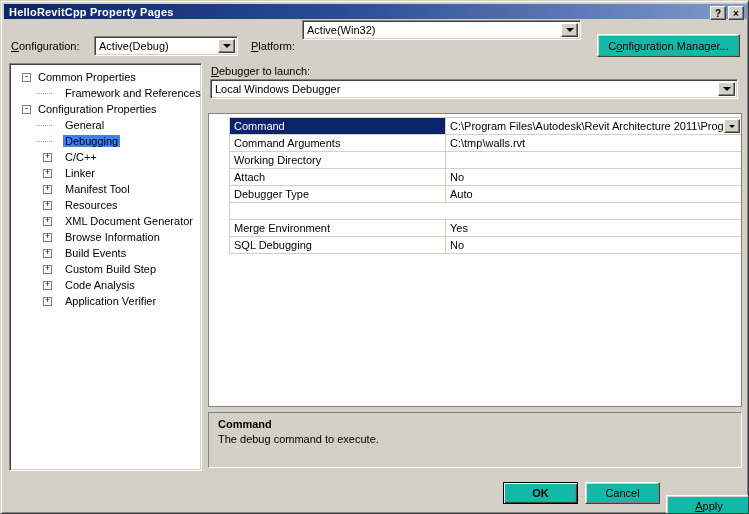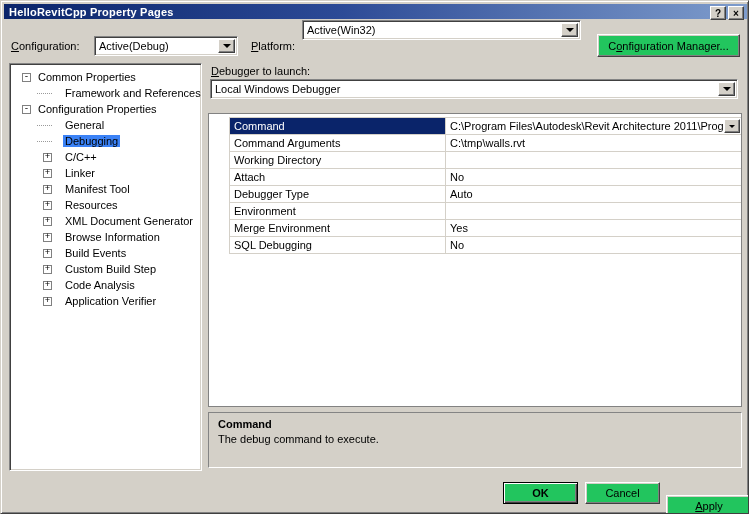--- a/index.html
+++ b/index.html
@@ -50,21 +50,21 @@
     box-shadow: inset -1px -1px 0 #808080;
     display:flex; align-items:center; justify-content:center;
   }
   .arrow-down {
     width:0; height:0;
     border-left:4px solid transparent; border-right:4px solid transparent;
     border-top:4px solid #000;
   }
 
   .push-btn {
-    position:absolute; height:23px; background:#22c55e; font-size:11px;
+    position:absolute; height:23px; background:#14b8a6; font-size:11px;
     font-family:"Liberation Sans",sans-serif;
     border:1px solid; border-color:#fff #404040 #404040 #fff;
     box-shadow: inset -1px -1px 0 #808080, inset 1px 1px 0 #d4d0c8;
     cursor:default; padding:0;
   }
   .push-btn.default {
     border:1px solid #000;
     box-shadow: inset 1px 1px 0 #fff, inset -1px -1px 0 #404040, inset -2px -2px 0 #808080;
     font-weight: bold;
   }
@@ -247,21 +247,20 @@
       </div>
       <div class="grid-row">
         <div class="gcell name">Attach</div>
         <div class="gcell value">No</div>
       </div>
       <div class="grid-row">
         <div class="gcell name">Debugger Type</div>
         <div class="gcell value">Auto</div>
       </div>
       <div class="grid-row">
-        <div class="gcell name">Environment</div>
         <div class="gcell value"></div>
       </div>
       <div class="grid-row">
         <div class="gcell name">Merge Environment</div>
         <div class="gcell value">Yes</div>
       </div>
       <div class="grid-row">
         <div class="gcell name">SQL Debugging</div>
         <div class="gcell value">No</div>
       </div>

